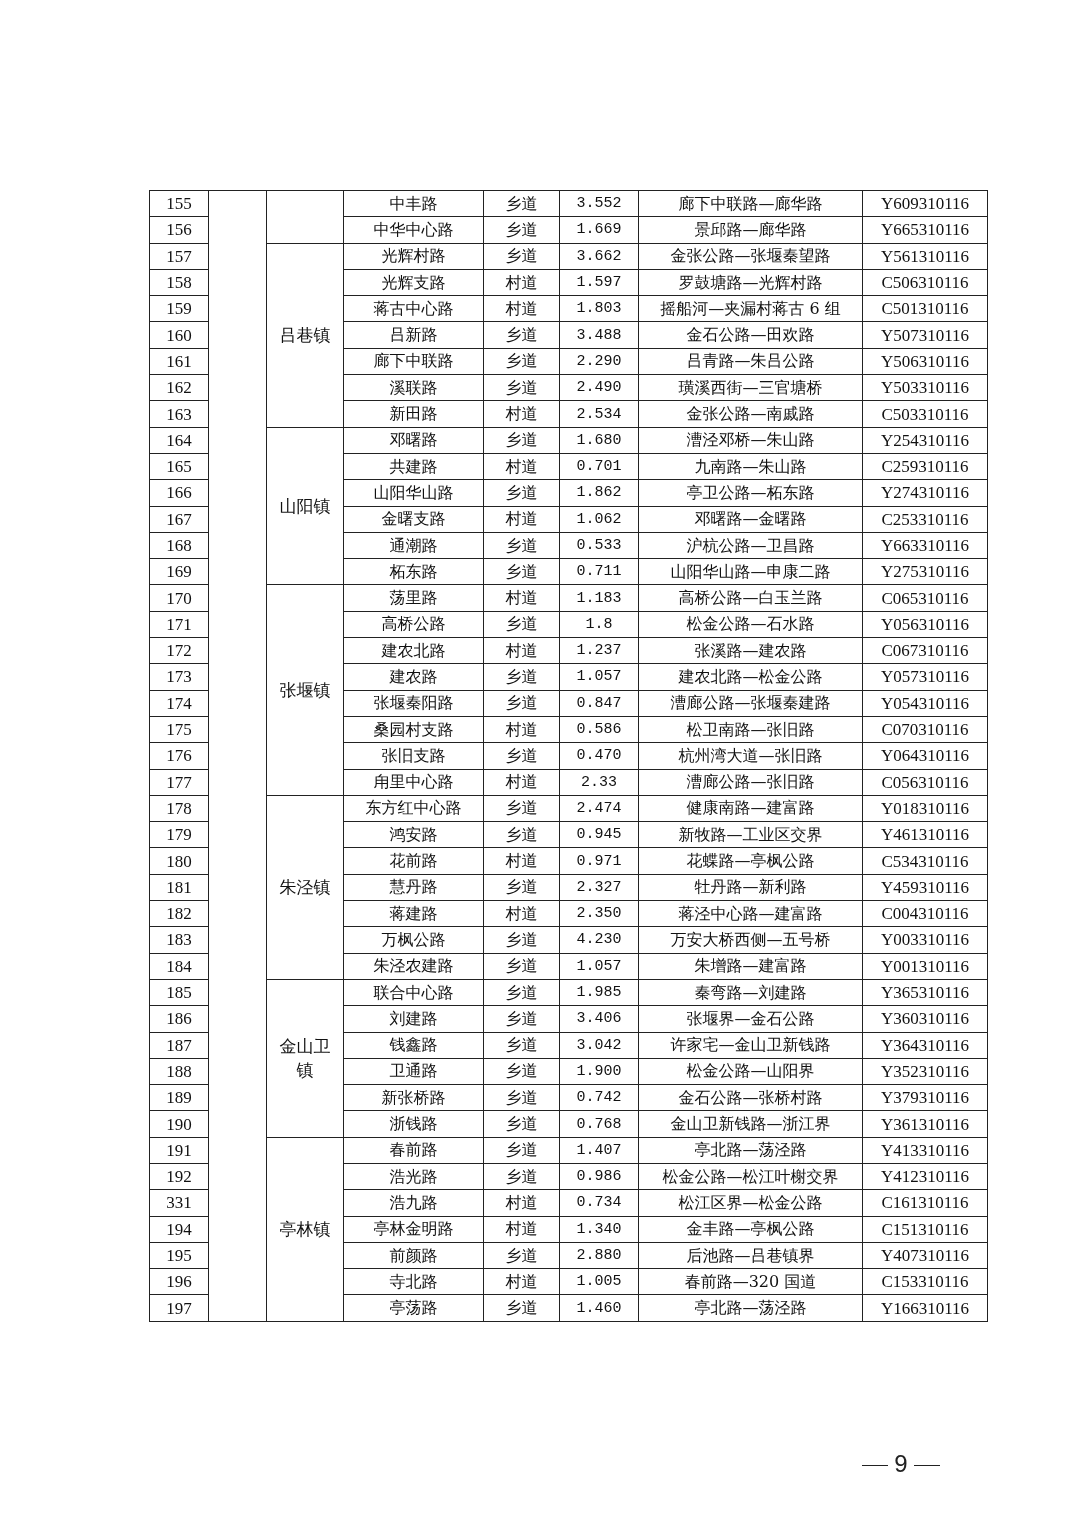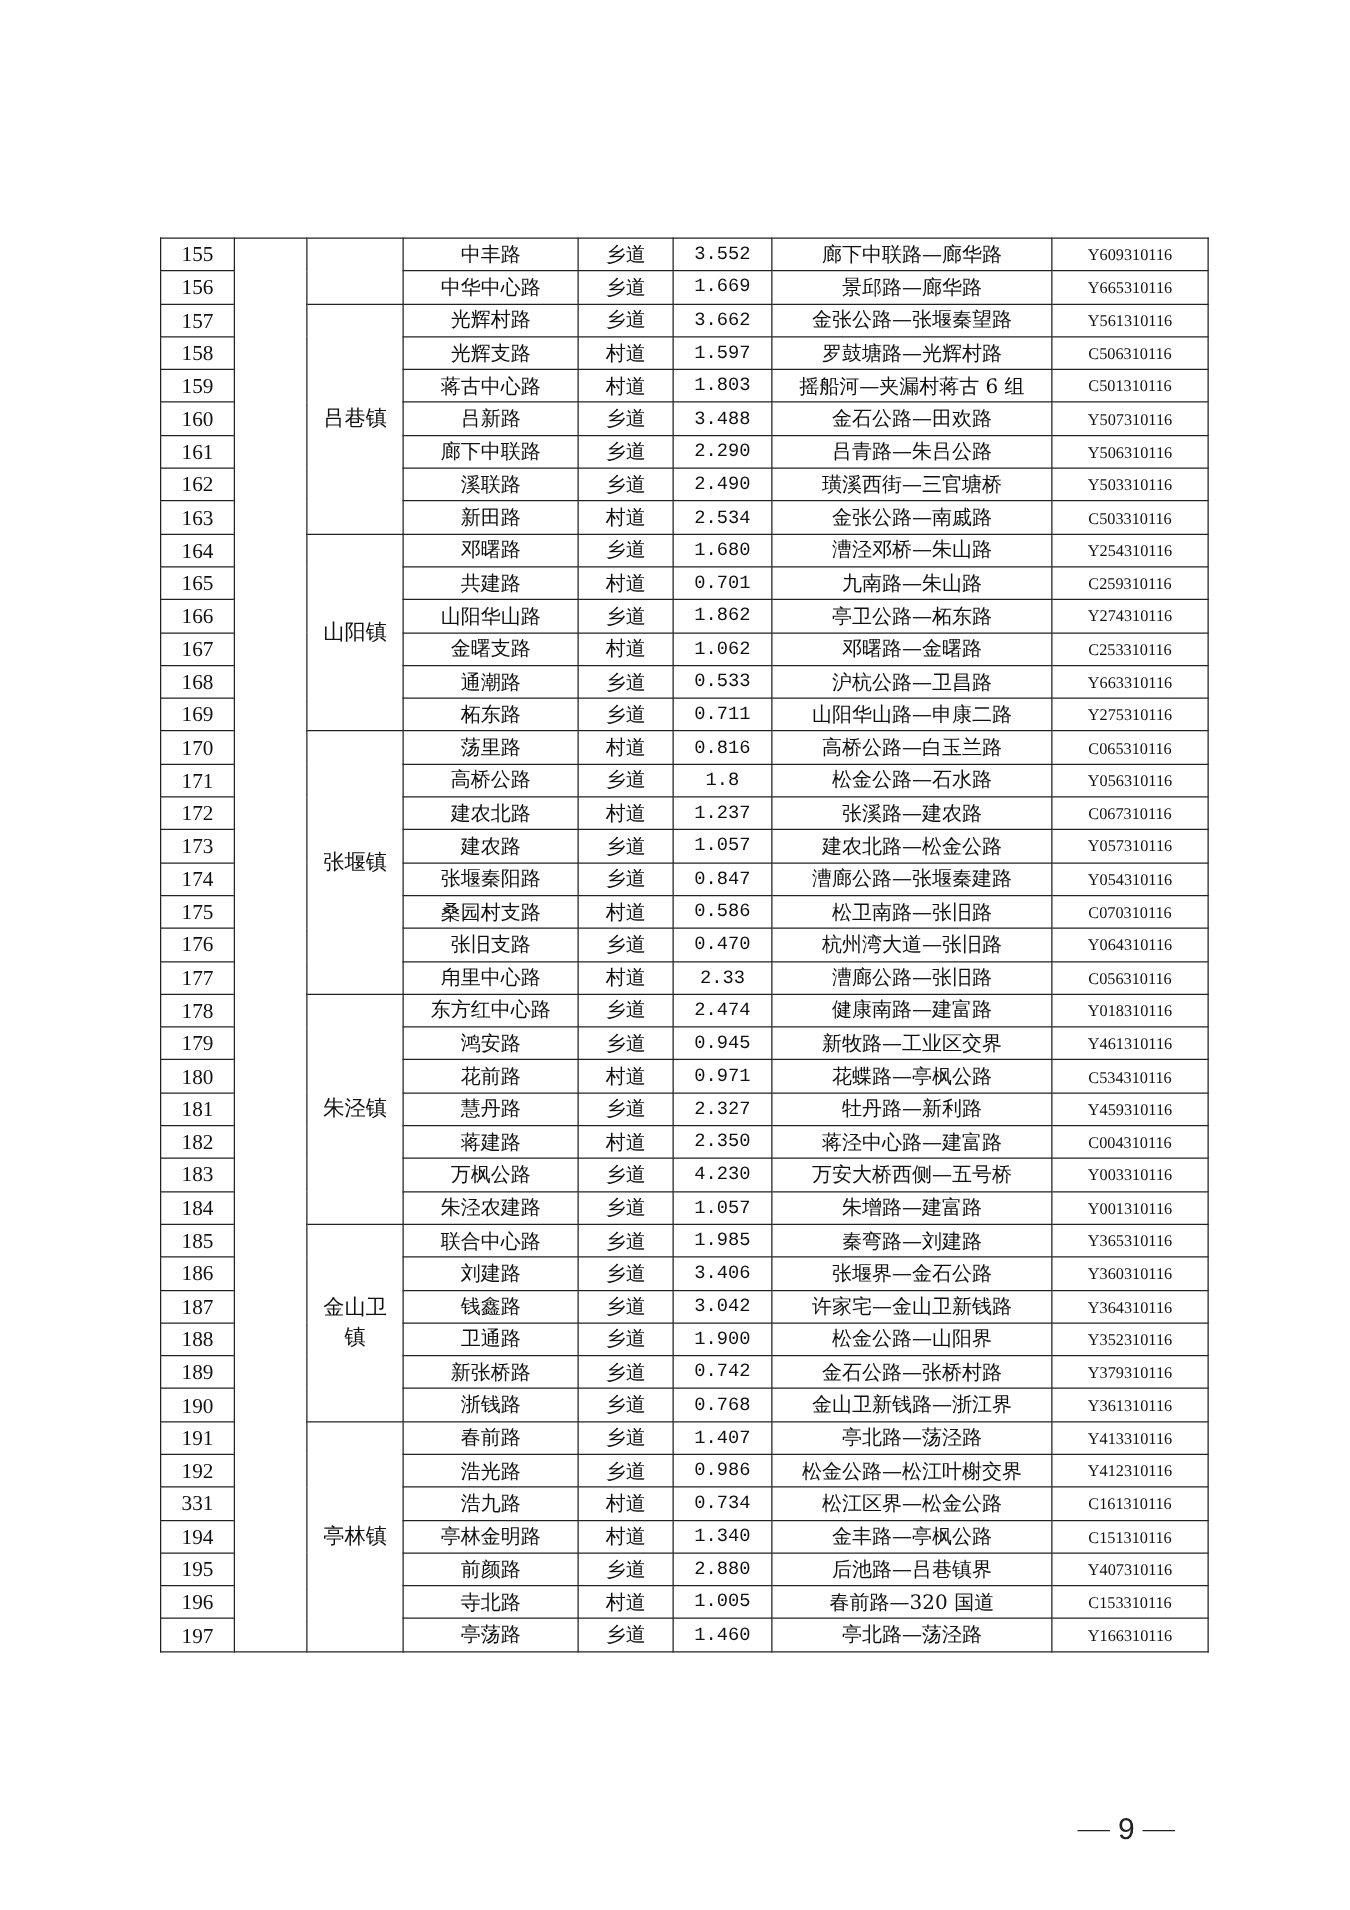--- a/index.html
+++ b/index.html
@@ -15,40 +15,40 @@
       font-family: "DejaVu Serif", "Liberation Serif", serif;
       color: #111;
     }
     .page {
       position: absolute;
       left: 0; top: 0;
       width: 1080px; height: 1528px;
     }
     table.roads {
       position: absolute;
-      left: 128px;
+      left: 149px;
       top: 190px;
       border-collapse: collapse;
       table-layout: fixed;
       width: 838px;
       font-size: 16px;
     }
     table.roads td {
       border: 1.5px solid #222;
       height: 25.3px;
       padding: 0;
       text-align: center;
       vertical-align: middle;
       white-space: nowrap;
       line-height: 1;
       overflow: hidden;
     }
     table.roads td.num { font-family: "Liberation Serif", serif; font-size: 17px; }
     table.roads td.len { font-family: Liberation Mono, monospace; font-size: 15px; }
-    table.roads td.code { font-family: "Liberation Serif", serif; font-size: 13px; }
+    table.roads td.code { font-family: "Liberation Serif", serif; font-size: 17px; }
     table.roads td.town { font-size: 17px; line-height: 1.45; white-space: normal; margin-left: 43px; }
     .page-number {
       position: absolute;
       left: 856px;
       top: 1450px;
       width: 90px;
       text-align: center;
       font-family: "Liberation Sans", sans-serif;
       font-size: 24px;
       color: #222;
@@ -200,21 +200,21 @@
           <td>乡道</td>
           <td class="len">0.711</td>
           <td>山阳华山路—申康二路</td>
           <td class="code">Y275310116</td>
         </tr>
         <tr>
           <td class="num">170</td>
           <td class="town" rowspan="8">张堰镇</td>
           <td>荡里路</td>
           <td>村道</td>
-          <td class="len">0.816</td>
+          <td class="len">1.183</td>
           <td>高桥公路—白玉兰路</td>
           <td class="code">C065310116</td>
         </tr>
         <tr>
           <td class="num">171</td>
           <td>高桥公路</td>
           <td>乡道</td>
           <td class="len">1.8</td>
           <td>松金公路—石水路</td>
           <td class="code">Y056310116</td>

